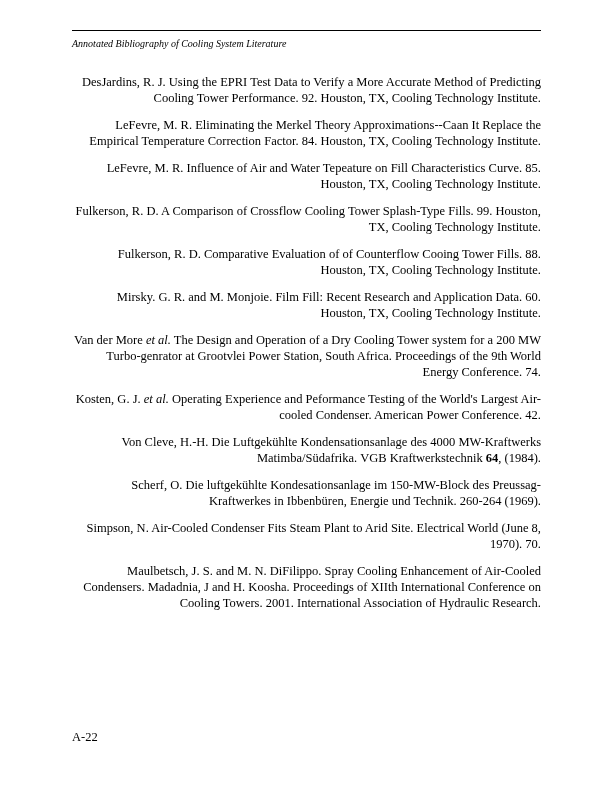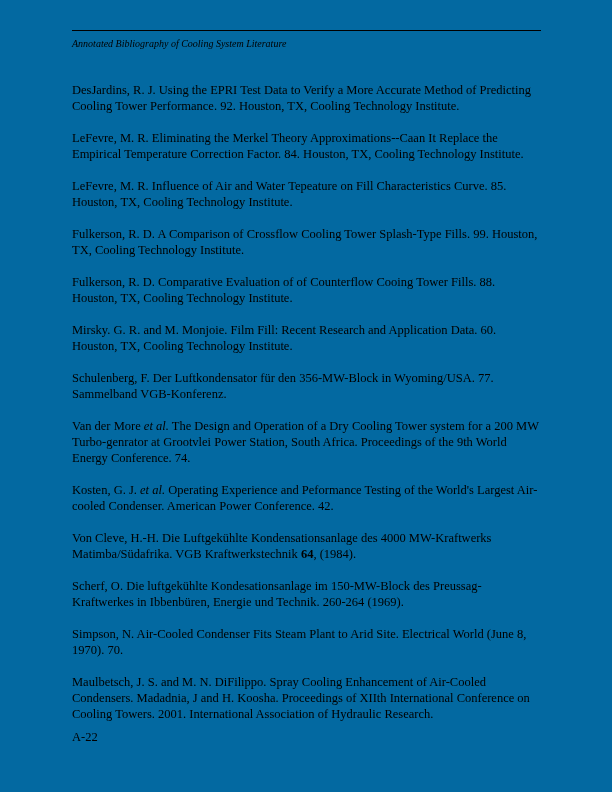--- a/index.html
+++ b/index.html
@@ -5,21 +5,21 @@
   html, body {
     margin: 0;
     padding: 0;
     background: #e8e8e8;
   }
   .page {
     position: relative;
     width: 612px;
     height: 792px;
     margin: 0 auto;
-    background: #0369a1;
+    background: #ffffff;
     font-family: "Liberation Serif", "DejaVu Serif", serif;
     color: #000000;
     overflow: hidden;
   }
   .header-rule {
     position: absolute;
     top: 30px;
     left: 72px;
     width: 469px;
     border-top: 1px solid #000000;
@@ -33,24 +33,24 @@
     font-style: italic;
     line-height: 12px;
   }
   .content {
     position: absolute;
     top: 66px;
     left: 72px;
     width: 469px;
   }
   .entry {
-    margin: 16px 0 11px 0;
+    margin: 8px 0 11px 0;
     font-size: 12.5px;
     line-height: 16px;
-    text-align: left;
+    text-align: right;
   }
   .entry span.italic { font-style: italic; }
   .entry span.bold { font-weight: bold; }
   .page-footer {
     position: absolute;
     top: 729px;
     left: 72px;
     font-size: 12.5px;
     line-height: 16px;
     text-align: right;
@@ -63,21 +63,20 @@
   <div class="header-rule"></div>
   <div class="running-header">Annotated Bibliography of Cooling System Literature</div>
 
   <main class="content">
       <p class="entry"><span>DesJardins, R. J. Using the EPRI Test Data to Verify a More Accurate Method of Predicting Cooling Tower Performance. 92. Houston, TX, Cooling Technology Institute.</span></p>
       <p class="entry"><span>LeFevre, M. R. Eliminating the Merkel Theory Approximations--Caan It Replace the Empirical Temperature Correction Factor. 84. Houston, TX, Cooling Technology Institute.</span></p>
       <p class="entry"><span>LeFevre, M. R. Influence of Air and Water Tepeature on Fill Characteristics Curve. 85. Houston, TX, Cooling Technology Institute.</span></p>
       <p class="entry"><span>Fulkerson, R. D. A Comparison of Crossflow Cooling Tower  Splash-Type Fills. 99. Houston, TX, Cooling Technology Institute.</span></p>
       <p class="entry"><span>Fulkerson, R. D. Comparative Evaluation of  of Counterflow Cooing Tower Fills. 88. Houston, TX, Cooling Technology Institute.</span></p>
       <p class="entry"><span>Mirsky. G. R. and M. Monjoie. Film Fill: Recent Research and Application Data. 60. Houston, TX, Cooling Technology Institute.</span></p>
-      <p class="entry"><span>Schulenberg, F. Der Luftkondensator für den 356-MW-Block in Wyoming/USA. 77. Sammelband VGB-Konferenz.</span></p>
       <p class="entry"><span>Van der More </span><span class="italic">et al.</span><span> The Design and Operation of a Dry Cooling Tower system for a 200 MW Turbo-genrator at Grootvlei Power Station, South Africa. Proceedings of the 9th World Energy Conference. 74.</span></p>
       <p class="entry"><span>Kosten, G. J. </span><span class="italic">et al.</span><span> Operating Experience and Peformance Testing of the World's Largest Air-cooled Condenser. American Power Conference. 42.</span></p>
       <p class="entry"><span>Von Cleve, H.-H. Die Luftgekühlte Kondensationsanlage des 4000 MW-Kraftwerks Matimba/Südafrika. VGB Kraftwerkstechnik </span><span class="bold">64</span><span>, (1984).</span></p>
       <p class="entry"><span>Scherf, O. Die luftgekühlte Kondesationsanlage im 150-MW-Block des Preussag-Kraftwerkes in Ibbenbüren, Energie und Technik. 260-264 (1969).</span></p>
       <p class="entry"><span>Simpson, N. Air-Cooled Condenser Fits Steam Plant to Arid Site. Electrical World (June 8, 1970). 70.</span></p>
       <p class="entry"><span>Maulbetsch, J. S. and M. N. DiFilippo. Spray Cooling  Enhancement of Air-Cooled Condensers. Madadnia, J and H. Koosha. Proceedings of XIIth International Conference on Cooling Towers. 2001. International Association of Hydraulic Research.</span></p>
     </main>
 
   <div class="page-footer">A-22</div>
 </div>

